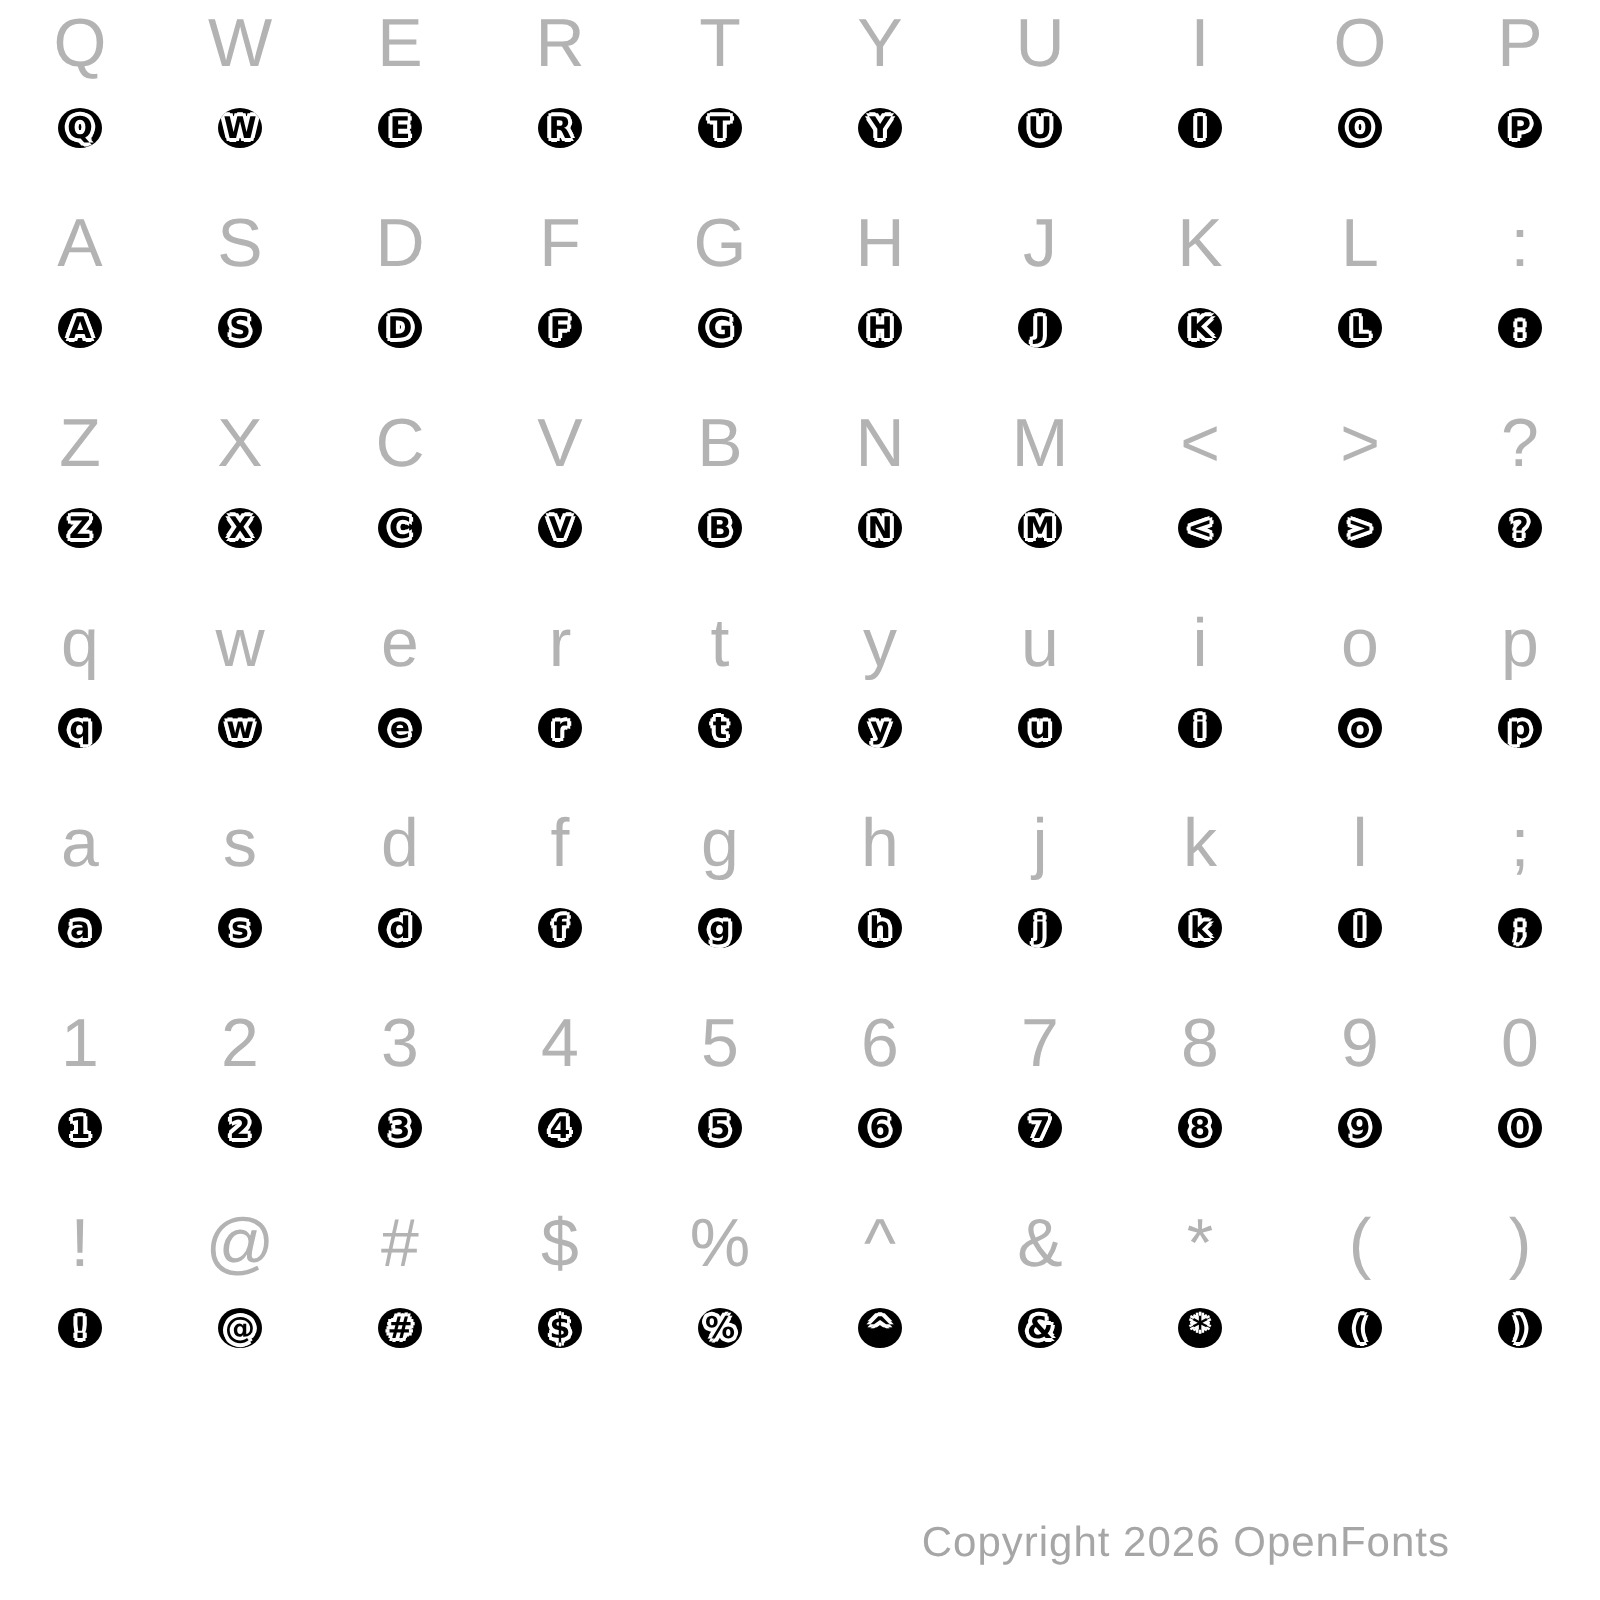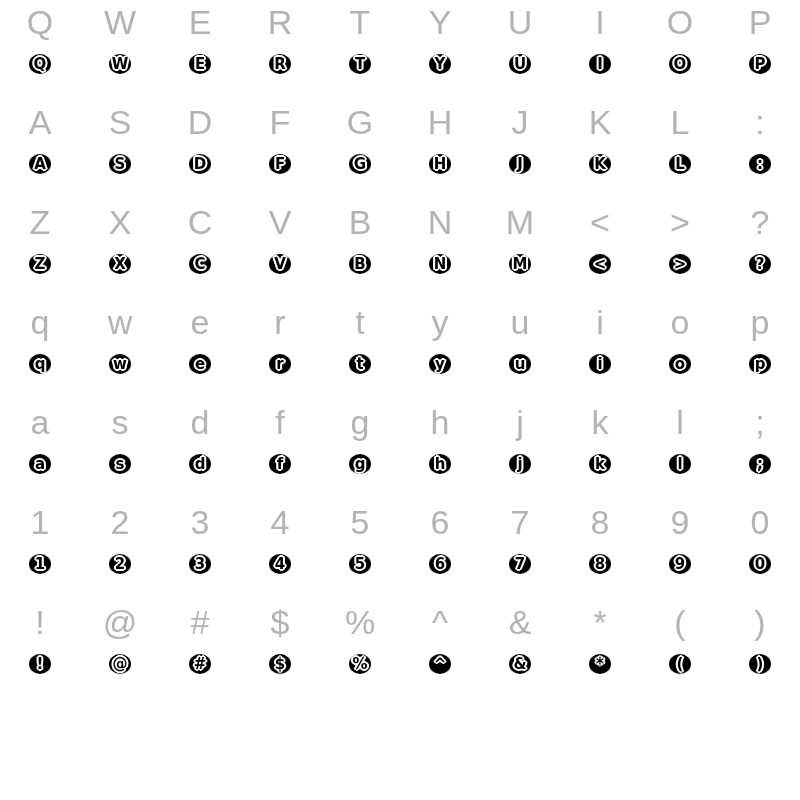--- a/index.html
+++ b/index.html
@@ -671,13 +671,14 @@
             </div>
           </div>
           <div class="cell">
             <div class="ball">
               <span class="glyph-letter">)</span>
             </div>
           </div>
         </div>
       </div>
     </div>
+  <div class="footer">Copyright 2026 OpenFonts</div>
 </div>
 
 </body></html>

